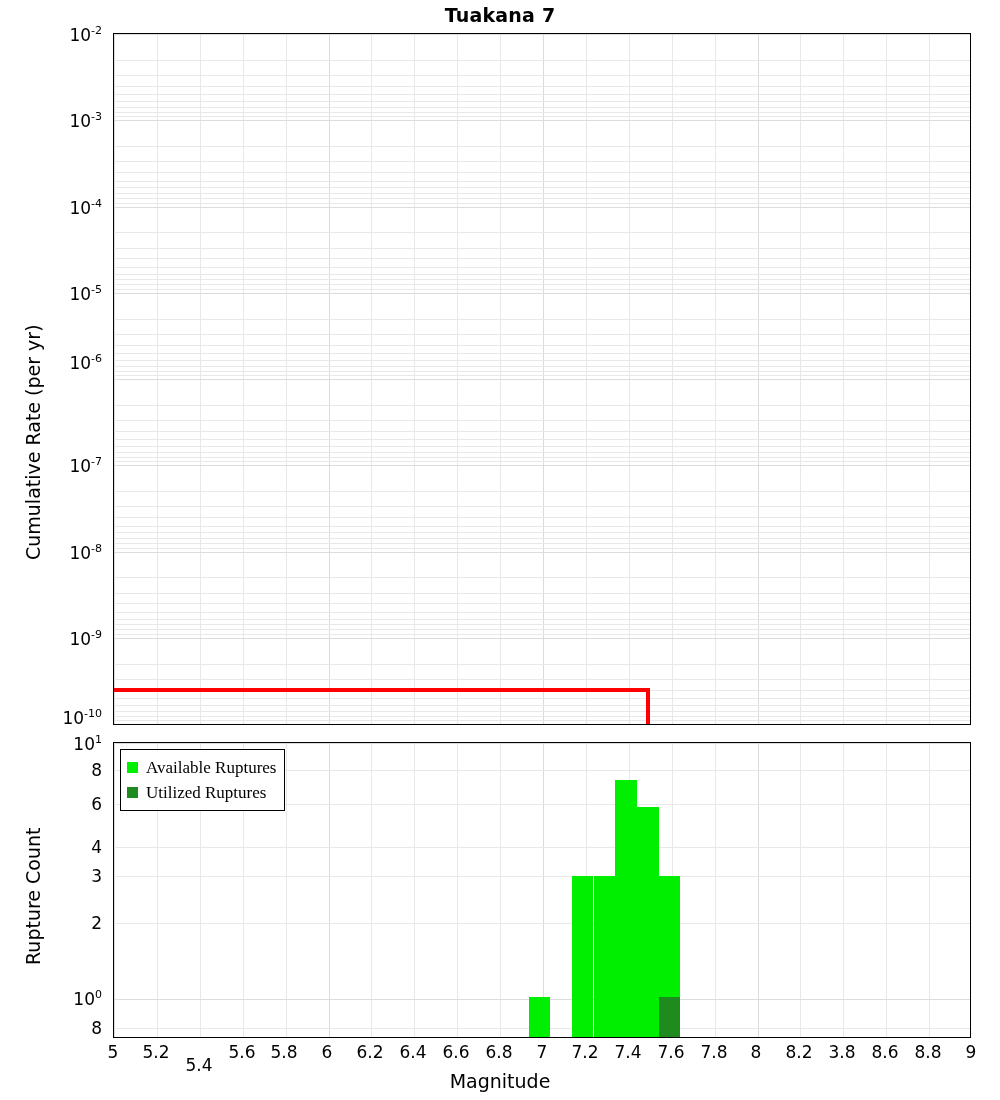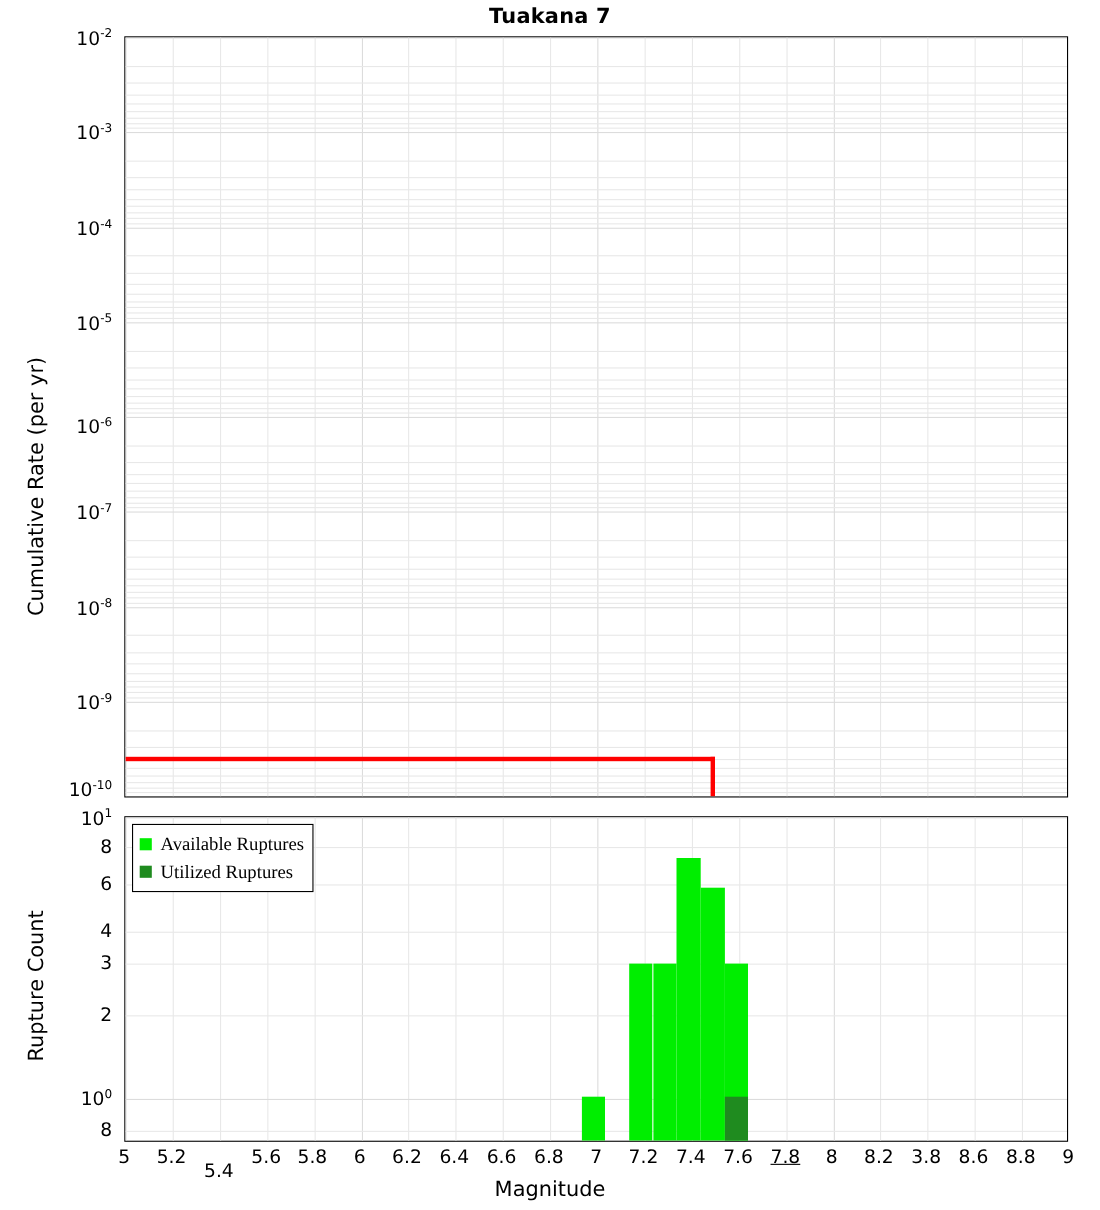--- a/index.html
+++ b/index.html
@@ -178,21 +178,21 @@
       <div class="curve" style="left:0px;top:654px;width:536px;height:4px;"></div>
       <div class="curve" style="left:532px;top:654px;width:4px;height:36px;"></div>
     </div>
 
   </div>
 
   <div class="ylab-top" style="top:24px;">10<sup>-2</sup></div>
   <div class="ylab-top" style="top:110px;">10<sup>-3</sup></div>
   <div class="ylab-top" style="top:197px;">10<sup>-4</sup></div>
   <div class="ylab-top" style="top:283px;">10<sup>-5</sup></div>
-  <div class="ylab-top" style="top:377px;">10<sup>-6</sup></div>
+  <div class="ylab-top" style="top:352px;">10<sup>-6</sup></div>
   <div class="ylab-top" style="top:455px;">10<sup>-7</sup></div>
   <div class="ylab-top" style="top:542px;">10<sup>-8</sup></div>
   <div class="ylab-top" style="top:628px;">10<sup>-9</sup></div>
   <div class="ylab-top" style="top:707px;">10<sup>-10</sup></div>
 
   <div class="axis-title-y" style="left:22px;top:560px;">Cumulative Rate (per yr)</div>
 
   <div id="panel-bottom">
     <div class="plotarea">
       <div class="gridline v major" style="left:0px"></div>
@@ -265,21 +265,21 @@
   <div class="xtick" style="left:254px;">5.8</div>
   <div class="xtick" style="left:297px;">6</div>
   <div class="xtick" style="left:340px;">6.2</div>
   <div class="xtick" style="left:383px;">6.4</div>
   <div class="xtick" style="left:426px;">6.6</div>
   <div class="xtick" style="left:469px;">6.8</div>
   <div class="xtick" style="left:512px;">7</div>
   <div class="xtick" style="left:555px;">7.2</div>
   <div class="xtick" style="left:598px;">7.4</div>
   <div class="xtick" style="left:641px;">7.6</div>
-  <div class="xtick" style="left:684px;text-decoration:underline;">7.8</div>
+  <div class="xtick" style="left:684px;">7.8</div>
   <div class="xtick" style="left:726px;">8</div>
   <div class="xtick" style="left:769px;">8.2</div>
   <div class="xtick" style="left:812px;">3.8</div>
   <div class="xtick" style="left:855px;">8.6</div>
   <div class="xtick" style="left:898px;">8.8</div>
   <div class="xtick" style="left:941px;">9</div>
 
   <div class="axis-title-x">Magnitude</div>
 
 </div>

